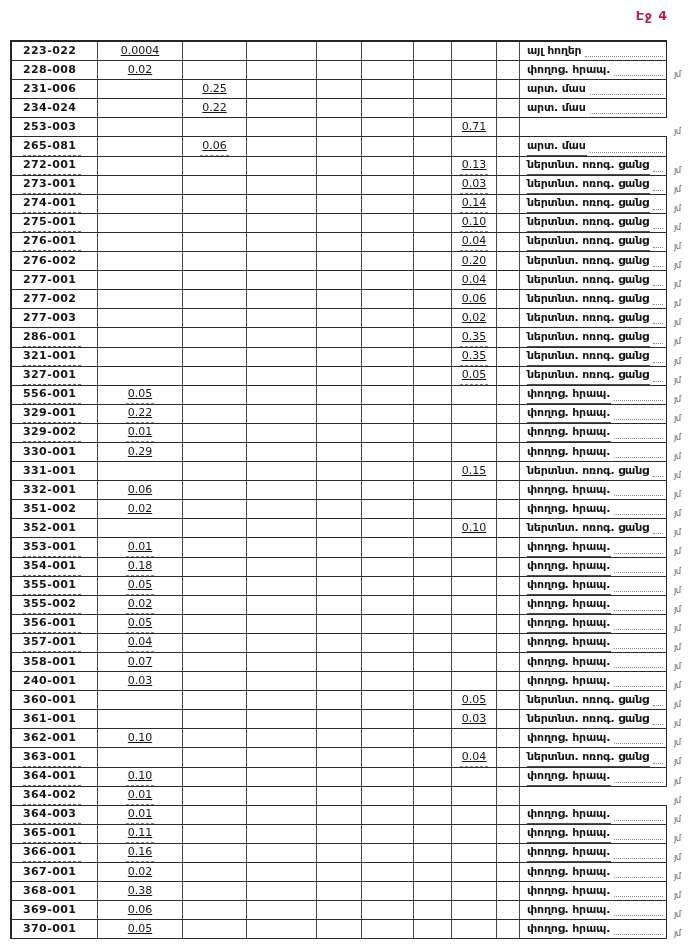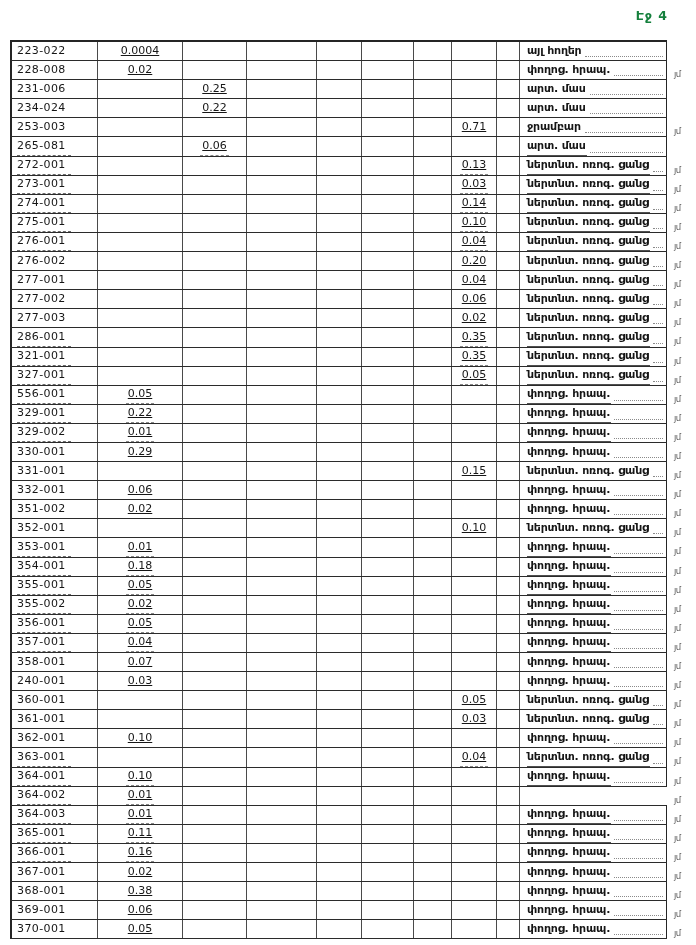--- a/index.html
+++ b/index.html
@@ -3,40 +3,40 @@
 <meta charset="utf-8">
 <title>Scanned table page</title>
 <style>
   html,body{margin:0;padding:0;}
   body{
     width:696px;height:945px;background:#ffffff;overflow:hidden;
     font-family:"DejaVu Sans",sans-serif;color:#161616;position:relative;
   }
   .page-label{
     position:absolute;top:8px;right:28px;
-    font-size:12.5px;font-weight:bold;letter-spacing:1px;color:#15803d;
+    font-size:12.5px;font-weight:bold;letter-spacing:1px;color:#be185d;
   }
   .scan-table{
     position:absolute;left:10px;top:40px;width:657px;
     border-top:2px solid #252525;
   }
   .row{
     position:relative;display:grid;
     grid-template-columns:88px 85px 64px 70px 45px 52px 38px 45px 23px auto;
     height:19.1px;box-sizing:border-box;
     border-bottom:1.4px solid #2b2b2b;
   }
   .cell{
     box-sizing:border-box;border-right:1px solid #4a4a4a;
     display:flex;align-items:center;overflow:hidden;
     font-size:11px;line-height:17px;
   }
   .cell.first{border-left:2px solid #252525;}
   .cell.last{border-right:1.6px solid #252525;}
-  .code-cell{padding-left:5px;letter-spacing:0.4px;}
+  .code-cell{padding-left:11px;letter-spacing:0.4px;font-weight:bold;}
   .code-inner{border-bottom:1px dashed #6a6a6a;padding:0 5px 1px 0;white-space:nowrap;}
   .value-cell{justify-content:center;}
   .value-inner{border-bottom:1px dashed #888;padding:0 2px 1px 2px;text-decoration:underline;}
   .desc-cell{padding-left:7px;font-weight:bold;font-size:11px;}
   .desc-inner{border-bottom:1.4px solid #4f4f4f;padding:0 1px 1px 0;white-space:nowrap;letter-spacing:-0.2px;}
   .leader{flex:1 1 auto;align-self:flex-end;height:4px;margin:0 3px 3px 3px;border-bottom:1.4px dotted #8a8a8a;}
   .mark{
     position:absolute;left:calc(100% + 7px);top:8px;
     font-size:8.5px;color:#5c5c5c;white-space:nowrap;letter-spacing:-0.5px;
   }
@@ -132,24 +132,20 @@
         <div class="cell value-cell"></div>
         <div class="cell value-cell"></div>
         <div class="cell value-cell"></div>
         <div class="cell value-cell"></div>
         <div class="cell value-cell"></div>
         <div class="cell value-cell"></div>
         <div class="cell value-cell">
           <span class="value-inner">0.71</span>
         </div>
         <div class="cell value-cell"></div>
-        <div class="cell last desc-cell">
-          <span class="desc-inner">ջրամբար</span>
-          <span class="leader"></span>
-        </div>
         <span class="mark">յմ</span>
       </div>
       <div class="row">
         <div class="cell first code-cell">
           <span class="code-inner">265-081</span>
         </div>
         <div class="cell value-cell"></div>
         <div class="cell value-cell">
           <span class="value-inner">0.06</span>
         </div>

